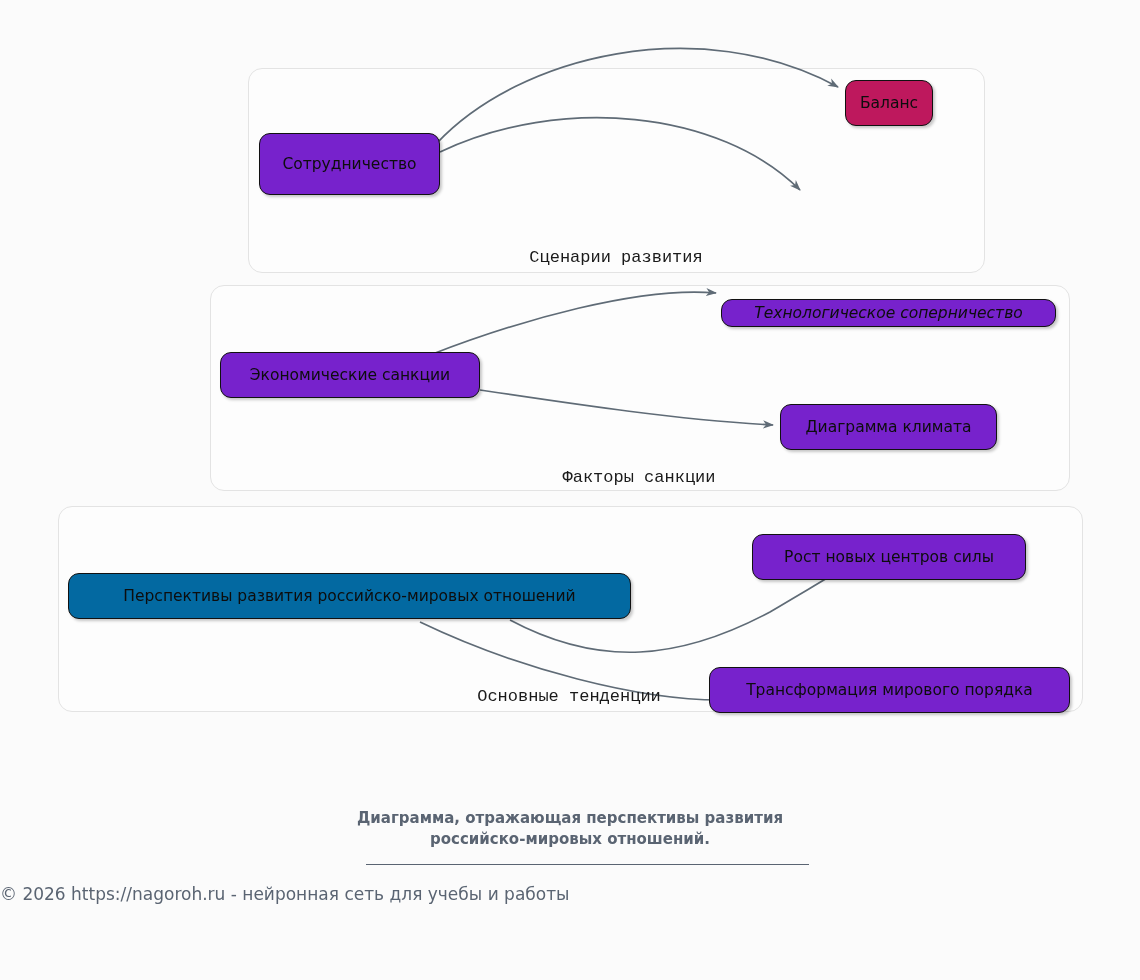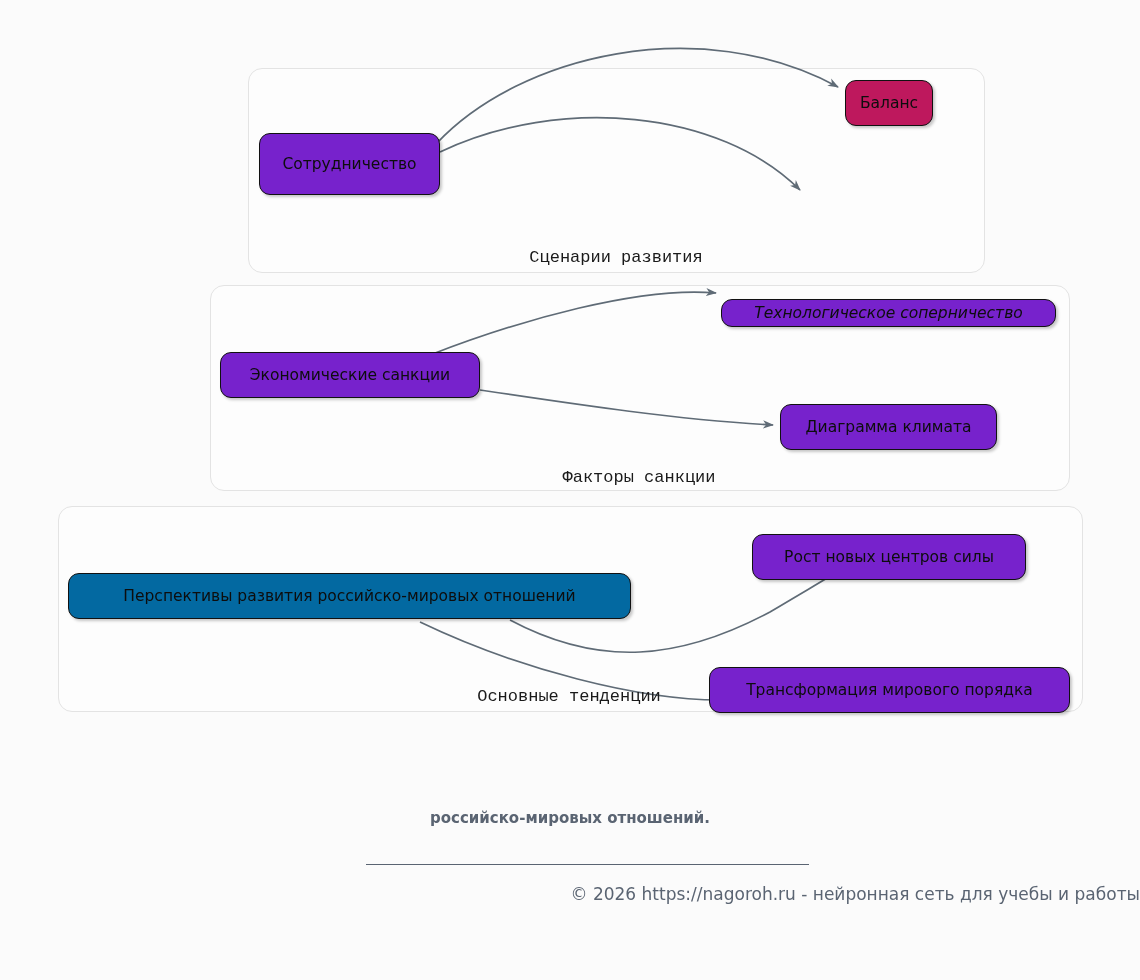--- a/index.html
+++ b/index.html
@@ -75,21 +75,21 @@
     top: 864px;
     width: 443px;
     height: 0;
     border-top: 1.2px solid #5a6472;
   }
   .footer-credit {
     position: absolute;
     left: 0;
     width: 1140px;
     top: 884px;
-    text-align: right;
+    text-align: left;
     font-size: 17px;
     color: #5a6472;
     font-family: "DejaVu Sans", sans-serif;
   }
 </style>
 </head>
 <body style="background: rgb(251, 251, 251);">
 
 <div id="stage">
 
@@ -120,18 +120,19 @@
   <div class="node node-purple" id="node-cooperation" style="left: 259px; top: 133px; width: 181px; height: 62px; background: rgb(119, 34, 204); border-color: rgb(17, 17, 17);">Сотрудничество</div>
   <div class="node node-purple" id="node-balance" style="left: 845px; top: 80px; width: 88px; height: 46px; background: #be185d; border-color: rgb(17, 17, 17);">Баланс</div>
   <div class="node node-purple" id="node-sanctions" style="left: 220px; top: 352px; width: 260px; height: 46px; background: rgb(119, 34, 204); border-color: rgb(17, 17, 17);">Экономические санкции</div>
   <div class="node node-purple" id="node-tech-rivalry" style="left: 721px; top: 299px; width: 335px; height: 28px; background: rgb(119, 34, 204); border-color: rgb(17, 17, 17); font-style: italic;">Технологическое соперничество</div>
   <div class="node node-purple" id="node-climate-change" style="left: 780px; top: 404px; width: 217px; height: 46px; background: rgb(119, 34, 204); border-color: rgb(17, 17, 17);">Диаграмма климата</div>
   <div class="node node-green" id="node-prospects" style="left: 68px; top: 573px; width: 563px; height: 46px; background: #0369a1; border-color: rgb(17, 17, 17);">Перспективы развития российско-мировых отношений</div>
   <div class="node node-purple" id="node-new-power-centers" style="left: 752px; top: 518px; width: 274px; height: 46px; background: rgb(119, 34, 204); border-color: rgb(17, 17, 17); margin-top: 16px;">Рост новых центров силы</div>
   <div class="node node-purple" id="node-world-order" style="left: 709px; top: 625px; width: 361px; height: 46px; background: rgb(119, 34, 204); border-color: rgb(17, 17, 17); margin-top: 42px;">Трансформация мирового порядка</div>
 
   <div class="footer-title">
+    <div>Диаграмма, отражающая перспективы развития</div>
     <div>российско-мировых отношений.</div>
   </div>
   <div class="footer-rule"></div>
   <div class="footer-credit">© 2026 https://nagoroh.ru - нейронная сеть для учебы и работы</div>
 
 </div>
 
 </body></html>

